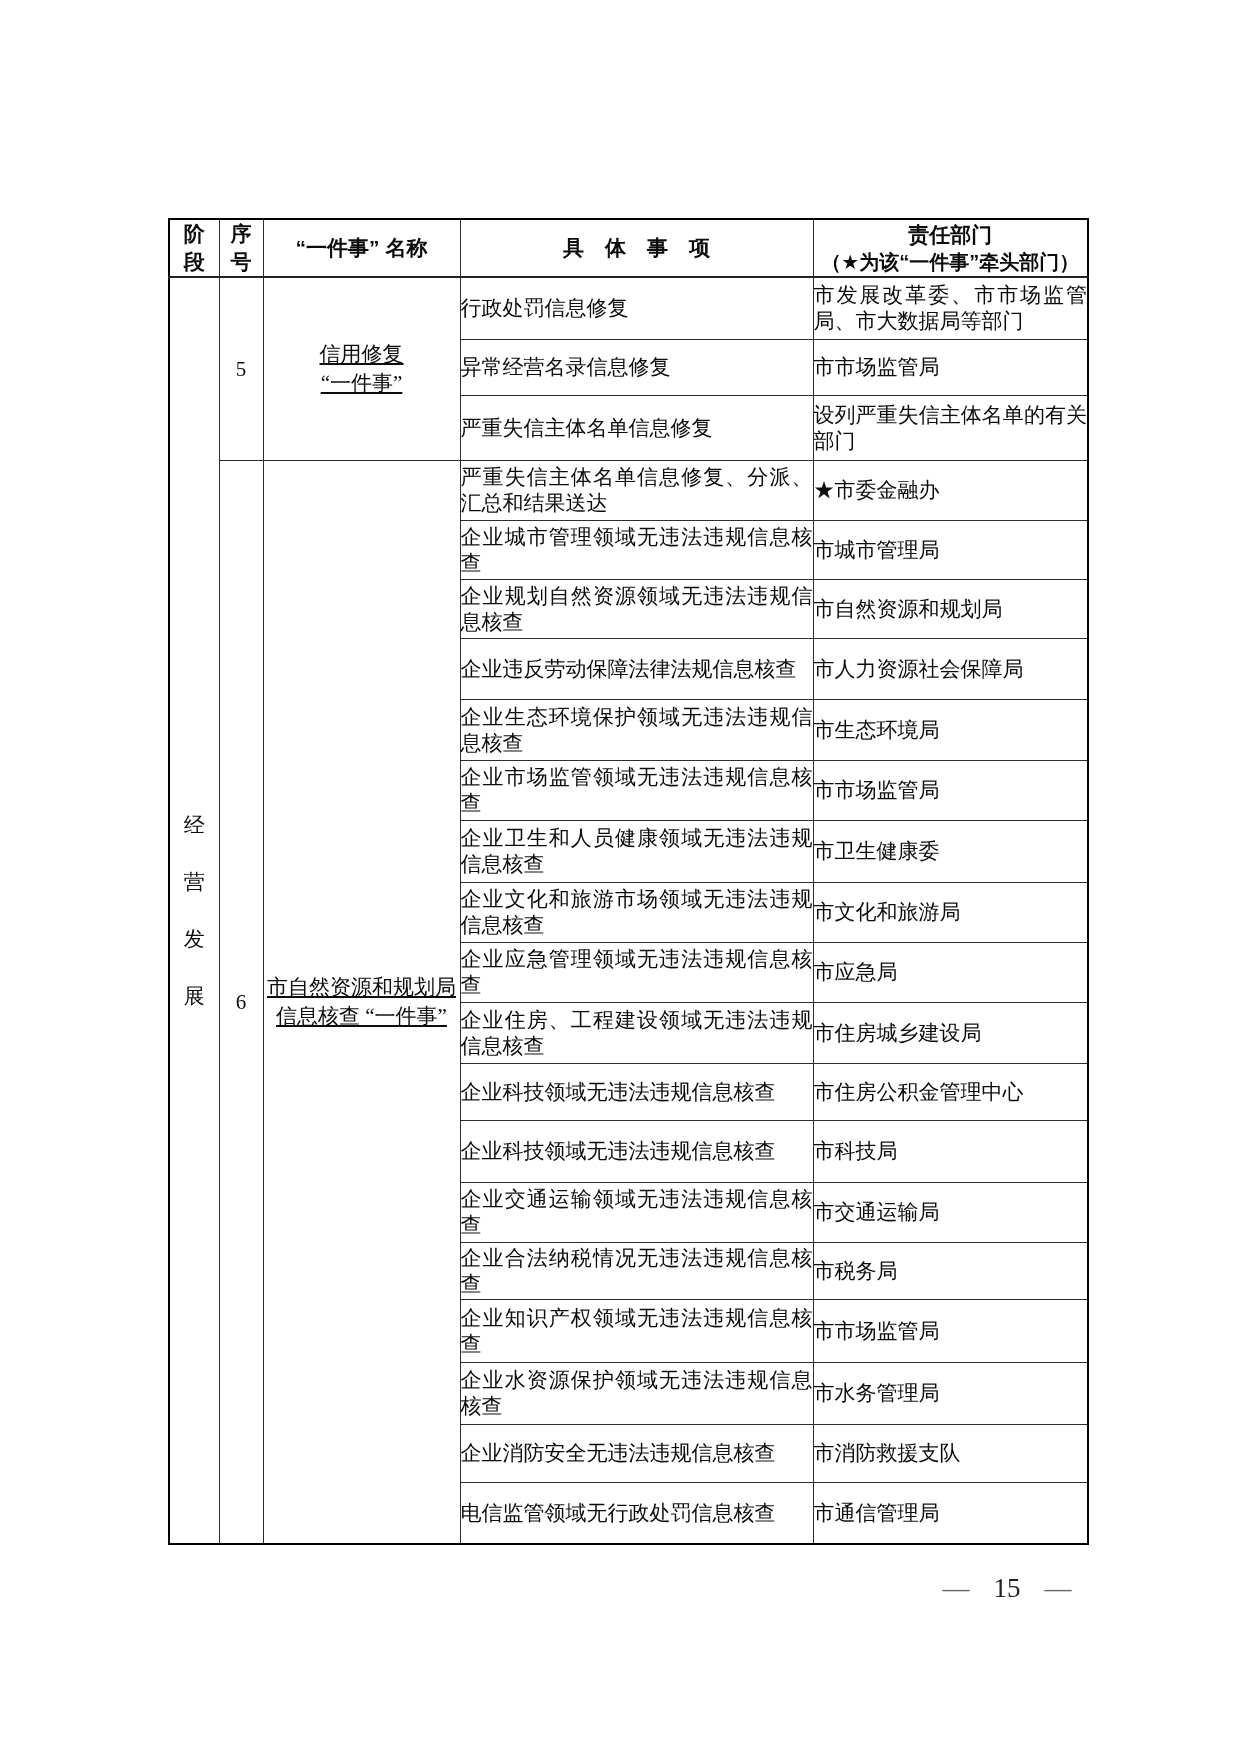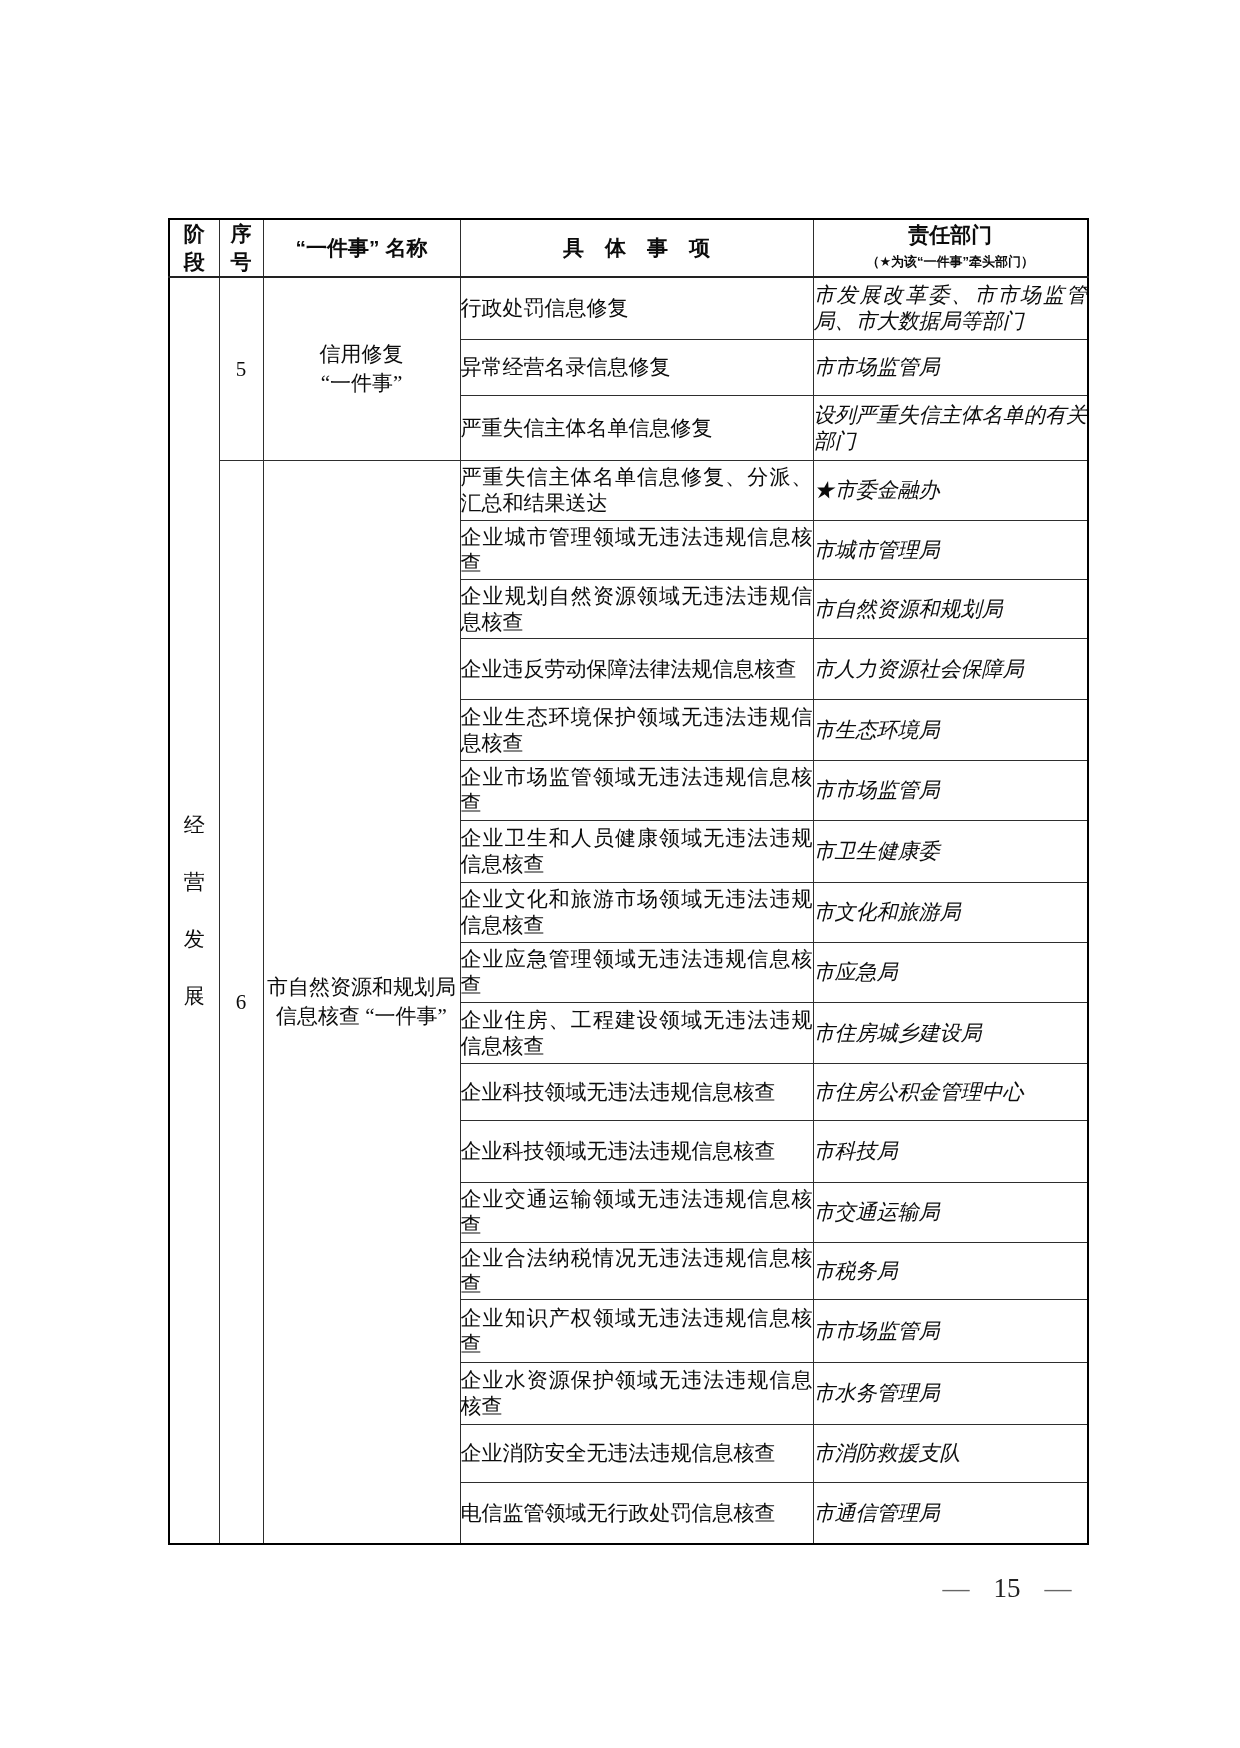--- a/index.html
+++ b/index.html
@@ -19,35 +19,34 @@
     padding:0;vertical-align:middle;
     font-size:21px;line-height:26px;color:#0c0c0c;
     overflow:hidden;
   }
   .doc-table thead th{
     font-family:"Liberation Sans","DejaVu Sans",sans-serif;
     font-weight:bold;text-align:center;
     border-bottom:2px solid #222;
     line-height:28px;
   }
-  .dept-h-sub{font-size:13px;line-height:26px;white-space:nowrap;}
+  .dept-h-sub{font-size:20px;line-height:26px;white-space:nowrap;}
   .stage-cell{text-align:center;}
   .stage-char{display:block;text-align:center;}
   .stage-char + .stage-char{margin-top:31px;}
   .no-cell{text-align:center;}
   .name-cell{text-align:center;}
-  .name-line{white-space:nowrap;line-height:29px;text-align:center;}
+  .name-line{white-space:nowrap;line-height:29px;text-align:center;text-decoration:underline;}
   .item-cell{
     text-align:justify;text-justify:inter-character;
     padding:4px 8px 4px 13px;
   }
   .dept-cell{
     text-align:justify;text-justify:inter-character;
     padding:4px 6px 4px 12px;
-    font-style:italic;
   }
   .pagenum{
     position:absolute;left:912px;top:1568px;width:190px;height:40px;
     display:flex;align-items:center;justify-content:center;gap:24px;
     font-size:27px;color:#222;
   }
   .pagenum .dash{color:#666;}
 </style>
 </head>
 <body>

